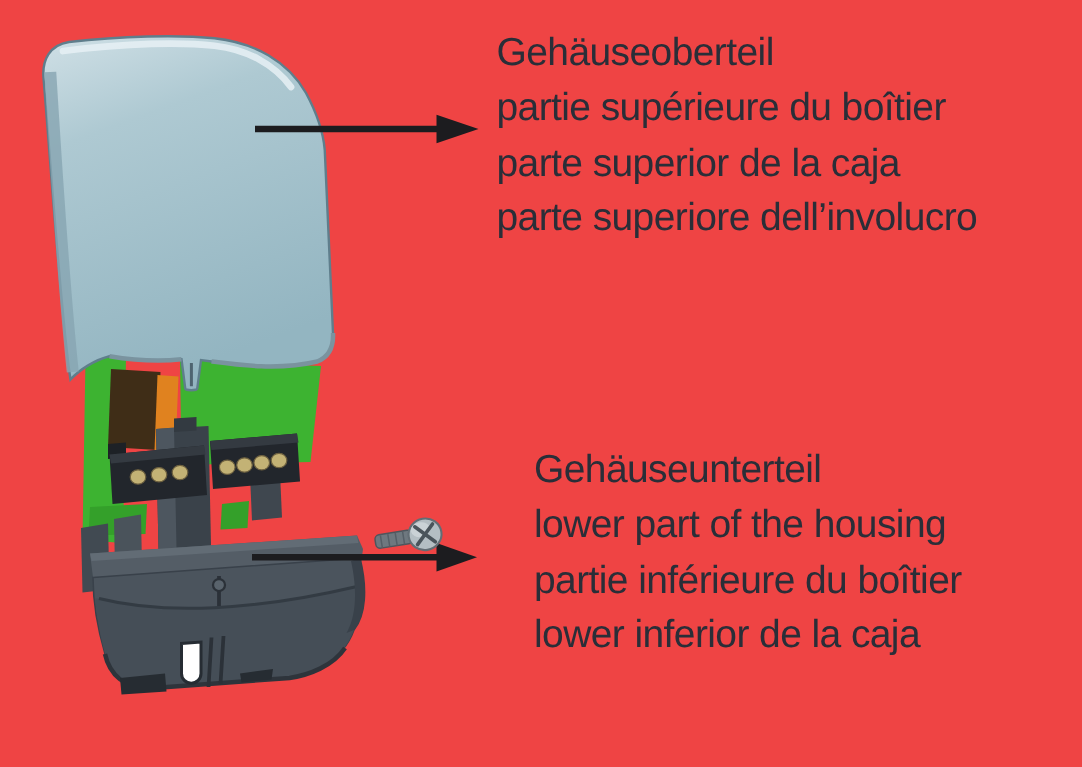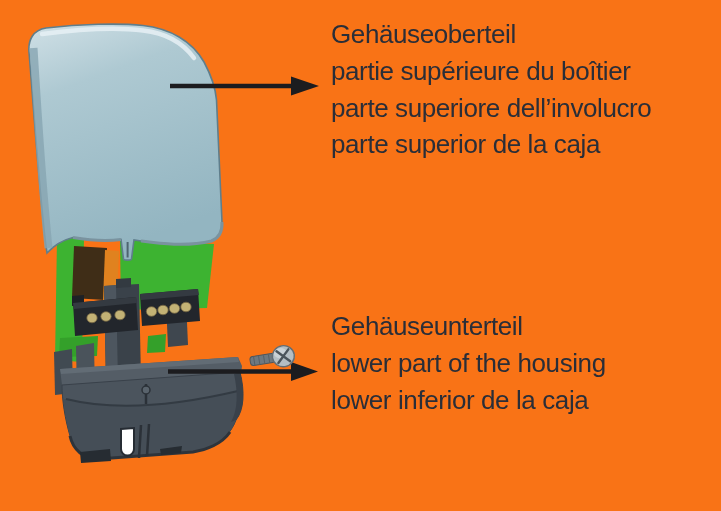--- a/index.html
+++ b/index.html
@@ -1,26 +1,26 @@
 <!DOCTYPE html>
 <html><head>
 <meta charset="utf-8">
 <style>
   html,body{margin:0;padding:0;background:#ffffff;}
   .canvas{
-    position:relative;width:721px;height:511px;background:#f97316;overflow:hidden;
+    position:relative;width:721px;height:511px;background:#ef4444;overflow:hidden;
     font-family:"Liberation Sans",sans-serif;
   }
   .figure-svg{position:absolute;left:0;top:0;}
   .label{
     position:absolute;left:331px;color:#2a2e38;font-size:26px;line-height:36.8px;
     letter-spacing:-0.4px;white-space:nowrap;
   }
   .label-upper{top:16px;}
-  .label-lower{top:308px;}
+  .label-lower{top:294px;margin-left:25px;}
 </style>
 </head>
 <body>
 
 <div class="canvas">
 
   <svg class="figure-svg" width="340" height="511" viewBox="0 0 340 511">
     <defs>
       <linearGradient id="gradHousing" x1="0" y1="0" x2="0.3" y2="1">
         <stop offset="0" stop-color="#d0e0e6"></stop>
@@ -105,23 +105,24 @@
       <path d="M 254,354 L 254,362.5 M 259,354 L 259,362.5 M 264,354 L 264,362.5 M 269,354 L 269,362.5" stroke="#555f67" stroke-width="1"></path>
       <ellipse cx="283.5" cy="358" rx="11" ry="10.5" fill="#b4bec3" stroke="#636d74" stroke-width="1.4"></ellipse>
       <ellipse cx="281" cy="354.5" rx="6.5" ry="5" fill="#d3dade" opacity="0.7"></ellipse>
       <path d="M 277.5,352 L 289.5,364 M 289.5,352 L 277.5,364" stroke="#4a545b" stroke-width="2.4" stroke-linecap="round"></path>
     </g>
   </svg>
 
   <div class="label label-upper">
     <div>Gehäuseoberteil</div>
     <div>partie supérieure du boîtier</div>
+    <div>parte superior de la caja</div>
     <div>parte superiore dell’involucro</div>
-    <div>parte superior de la caja</div>
   </div>
 
   <div class="label label-lower">
     <div>Gehäuseunterteil</div>
     <div>lower part of the housing</div>
+    <div>partie inférieure du boîtier</div>
     <div>lower inferior de la caja</div>
   </div>
 
 </div>
 
 </body></html>

